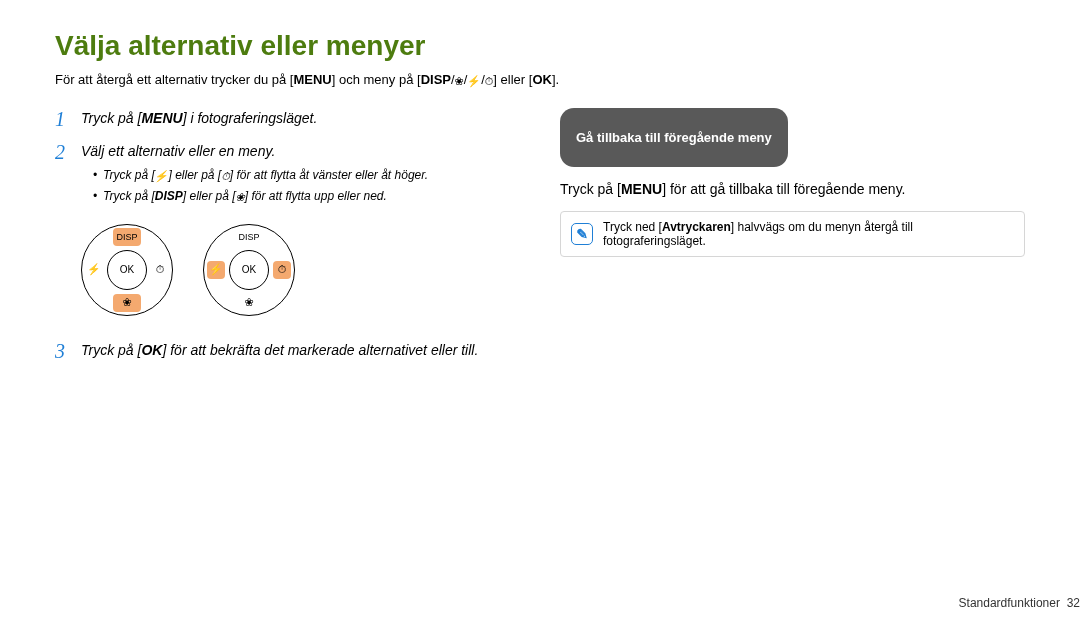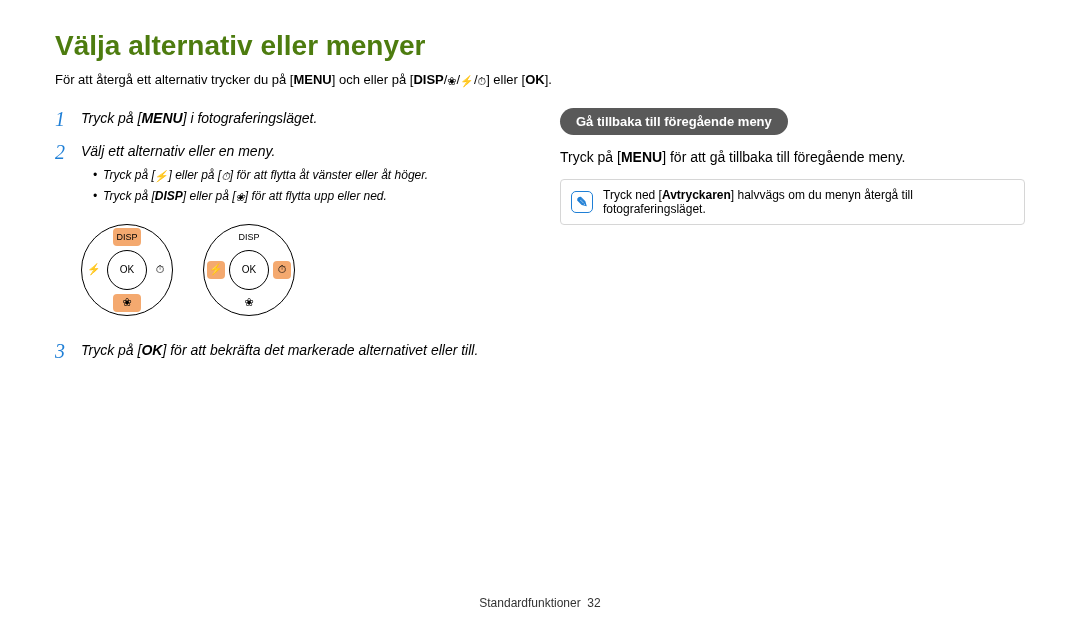--- a/index.html
+++ b/index.html
@@ -96,21 +96,21 @@
   .nav-wheel .btn-right  { right: 4px; top: 37px; width:18px; height:18px; }
   .nav-wheel .hl {
     background: #f4a96f;
     border-radius: 4px;
   }
   .pill {
     display: inline-block;
     background: #595959;
     color: #fff;
     border-radius: 14px;
-    padding: 6px 16px;
+    padding: 22px 16px;
     font-size: 13px;
     font-weight: bold;
     margin-bottom: 14px;
   }
   .right-text { font-size: 14px; margin-bottom: 14px; }
   .note-box {
     border: 1px solid #d6d6d6;
     border-radius: 4px;
     display: flex;
     align-items: center;
@@ -124,37 +124,37 @@
     border-radius: 5px;
     color: #1f7fd6;
     display: flex; align-items: center; justify-content: center;
     font-size: 14px; font-weight: bold;
     flex-shrink: 0;
   }
   .footer {
     position: absolute;
     bottom: 20px;
     left: 0; right: 0;
-    text-align: center;
+    text-align: right;
     font-size: 12px;
     color: #333;
   }
 
   
   .glyph-flower::before { content: "❀"; font-size: 11px;}
   .glyph-flash::before { content: "⚡"; font-size: 11px;}
   .glyph-timer::before { content: "⏱"; font-size: 11px;}
 </style>
 </head>
 <body>
 
 <div class="title">Välja alternativ eller menyer</div>
 
 <div class="intro">
-  <span>För att återgå ett alternativ trycker du på [</span><span class="key">MENU</span><span>] och eller på [</span><span class="key-disp">DISP</span><span>/</span><span class="icon-inline glyph-flower"></span><span>/</span><span class="icon-inline glyph-flash"></span><span>/</span><span class="icon-inline glyph-timer"></span><span>] eller [</span><span class="key">OK</span><span>].</span>
+  <span>För att återgå ett alternativ trycker du på [</span><span class="key">MENU</span><span>] och meny på [</span><span class="key-disp">DISP</span><span>/</span><span class="icon-inline glyph-flower"></span><span>/</span><span class="icon-inline glyph-flash"></span><span>/</span><span class="icon-inline glyph-timer"></span><span>] eller [</span><span class="key">OK</span><span>].</span>
 </div>
 
 <div class="columns">
   <div class="col-left">
 
     <div class="step">
       <div class="step-num">1</div>
       <div class="step-body">
         <span>Tryck på [</span><span class="key">MENU</span><span>] i fotograferingsläget.</span>
       </div>

